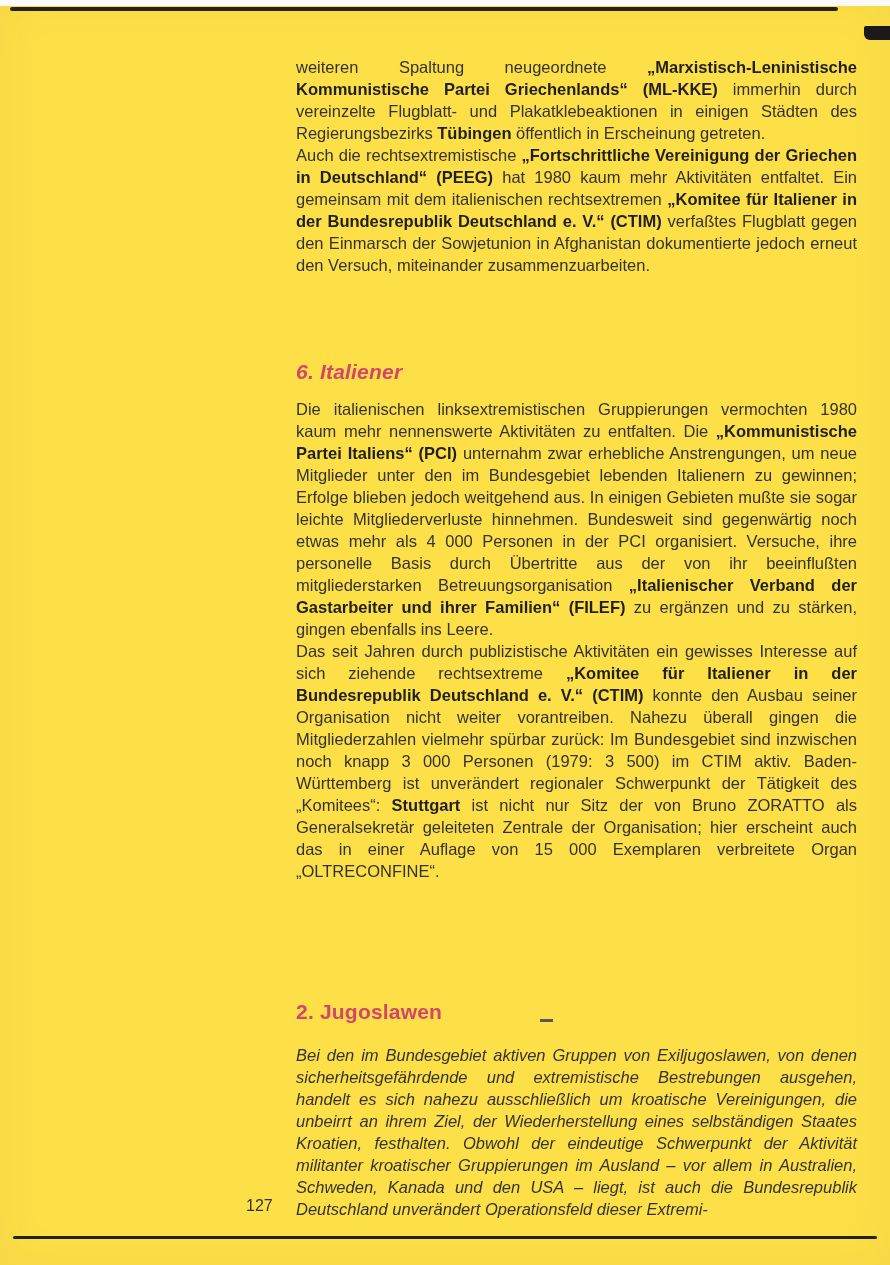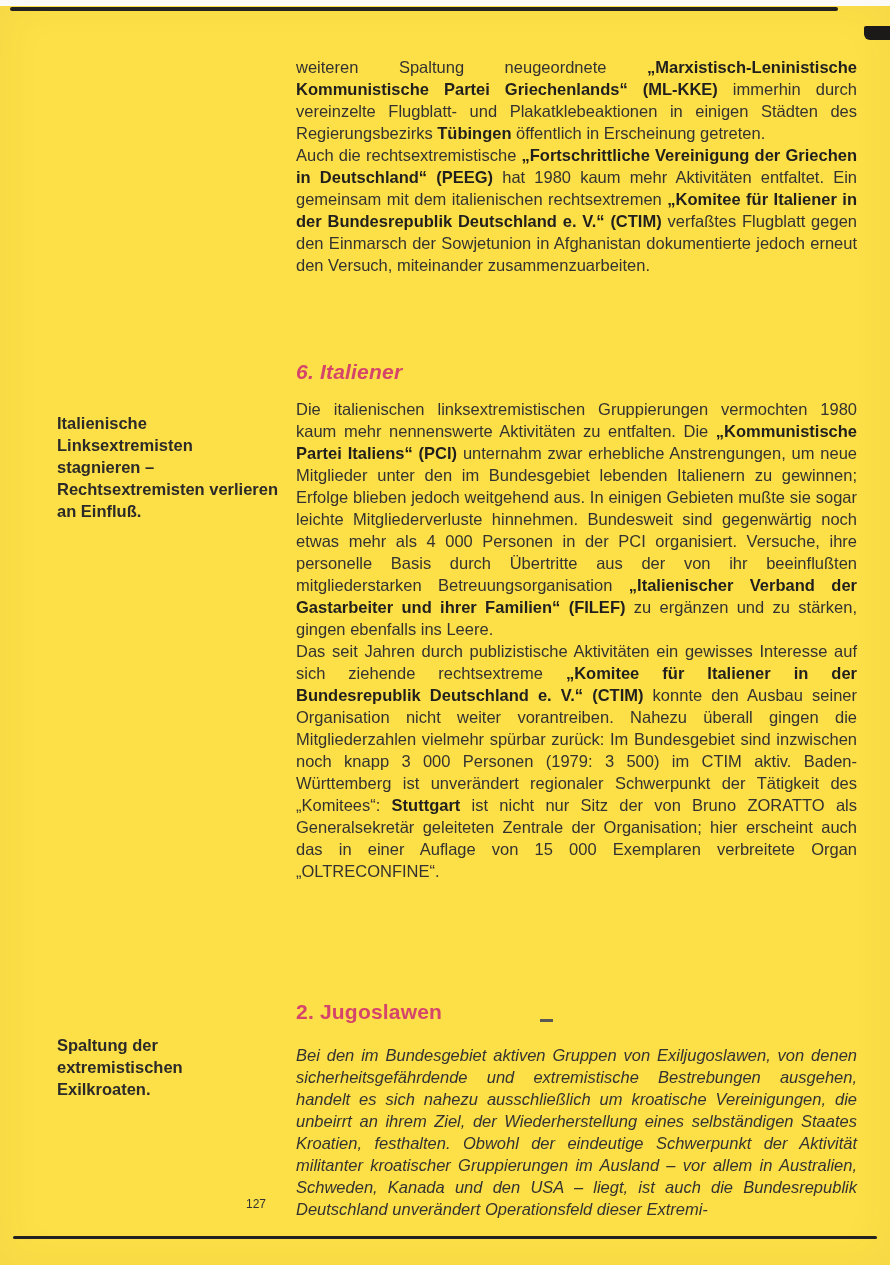--- a/index.html
+++ b/index.html
@@ -48,51 +48,49 @@
   .margin-note {
     position: absolute; left: 57px; width: 222px;
     font-size: 16.5px; line-height: 22px;
     font-weight: bold; color: #2b2a28;
   }
   .note-italiener { top: 412px; }
   .note-jugoslawen { top: 1034px; }
 
   .page-number {
     position: absolute; left: 246px; top: 1197px;
-    font-size: 12px; color: #343230;
+    font-size: 16px; color: #343230;
   }
 </style>
 </head>
 <body>
 
 <div class="page">
 
   <div class="top-strip"></div>
   <div class="artifact top-line"></div>
   <div class="artifact corner-mark"></div>
   <div class="artifact bottom-line"></div>
   <div class="artifact heading-dash"></div>
 
   <div class="body-text intro">
     <p><span>weiteren Spaltung neugeordnete </span><b>„Marxistisch-Leninistische Kommunistische Partei Griechenlands“ (ML-KKE)</b><span> immerhin durch vereinzelte Flugblatt- und Plakatklebeaktionen in einigen Städten des Regierungsbezirks </span><b>Tübingen</b><span> öffentlich in Erscheinung getreten.</span></p>
     <p><span>Auch die rechtsextremistische </span><b>„Fortschrittliche Vereinigung der Griechen in Deutschland“ (PEEG)</b><span> hat 1980 kaum mehr Aktivitäten entfaltet. Ein gemeinsam mit dem italienischen rechtsextremen </span><b>„Komitee für Italiener in der Bundesrepublik Deutschland e. V.“ (CTIM)</b><span> verfaßtes Flugblatt gegen den Einmarsch der Sowjetunion in Afghanistan dokumentierte jedoch erneut den Versuch, miteinander zusammenzuarbeiten.</span></p>
   </div>
 
   <h2 class="section-heading heading-italiener">6. Italiener</h2>
 
-  <div class="margin-note note-italiener">Italienische Linksextremisten stagnieren – Rechtsextremisten verlieren an Einfluß.</div>
 
   <div class="body-text text-italiener">
     <p><span>Die italienischen linksextremistischen Gruppierungen vermochten 1980 kaum mehr nennenswerte Aktivitäten zu entfalten. Die </span><b>„Kommunistische Partei Italiens“ (PCI)</b><span> unternahm zwar erhebliche Anstrengungen, um neue Mitglieder unter den im Bundesgebiet lebenden Italienern zu gewinnen; Erfolge blieben jedoch weitgehend aus. In einigen Gebieten mußte sie sogar leichte Mitgliederverluste hinnehmen. Bundesweit sind gegenwärtig noch etwas mehr als 4 000 Personen in der PCI organisiert. Versuche, ihre personelle Basis durch Übertritte aus der von ihr beeinflußten mitgliederstarken Betreuungsorganisation </span><b>„Italienischer Verband der Gastarbeiter und ihrer Familien“ (FILEF)</b><span> zu ergänzen und zu stärken, gingen ebenfalls ins Leere.</span></p>
     <p><span>Das seit Jahren durch publizistische Aktivitäten ein gewisses Interesse auf sich ziehende rechtsextreme </span><b>„Komitee für Italiener in der Bundesrepublik Deutschland e. V.“ (CTIM)</b><span> konnte den Ausbau seiner Organisation nicht weiter vorantreiben. Nahezu überall gingen die Mitgliederzahlen vielmehr spürbar zurück: Im Bundesgebiet sind inzwischen noch knapp 3 000 Personen (1979: 3 500) im CTIM aktiv. Baden-Württemberg ist unverändert regionaler Schwerpunkt der Tätigkeit des „Komitees“: </span><b>Stuttgart</b><span> ist nicht nur Sitz der von Bruno ZORATTO als Generalsekretär geleiteten Zentrale der Organisation; hier erscheint auch das in einer Auflage von 15 000 Exemplaren verbreitete Organ „OLTRECONFINE“.</span></p>
   </div>
 
   <h2 class="section-heading heading-jugoslawen">2. Jugoslawen</h2>
 
-  <div class="margin-note note-jugoslawen">Spaltung der extremistischen Exilkroaten.</div>
 
   <div class="body-text text-jugoslawen">
     <p><span>Bei den im Bundesgebiet aktiven Gruppen von Exiljugoslawen, von denen sicherheitsgefährdende und extremistische Bestrebungen ausgehen, handelt es sich nahezu ausschließlich um kroatische Vereinigungen, die unbeirrt an ihrem Ziel, der Wiederherstellung eines selbständigen Staates Kroatien, festhalten. Obwohl der eindeutige Schwerpunkt der Aktivität militanter kroatischer Gruppierungen im Ausland – vor allem in Australien, Schweden, Kanada und den USA – liegt, ist auch die Bundesrepublik Deutschland unverändert Operationsfeld dieser Extremi-</span></p>
   </div>
 
   <div class="page-number">127</div>
 
 </div>
 
 </body></html>

